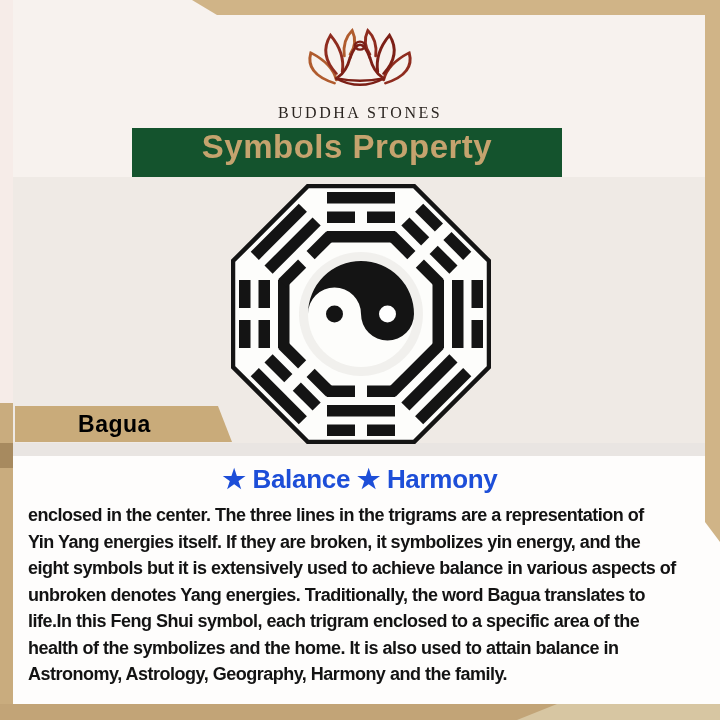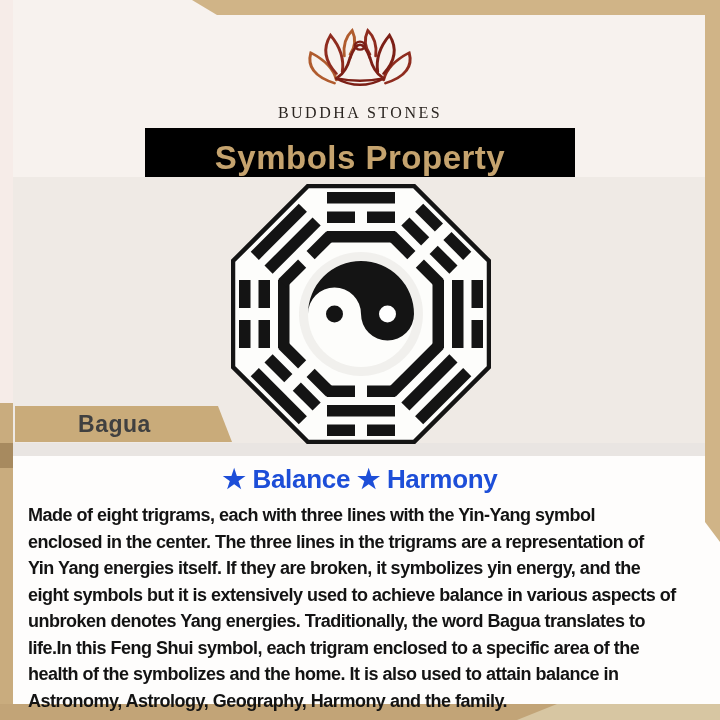--- a/index.html
+++ b/index.html
@@ -28,32 +28,32 @@
   .ls-d{width:13px; height:252px; background:#c9ac7e;}
   .bottom-band{left:0; top:704px; width:720px; height:16px; background:#d7c6a2;}
   .bottom-band-dark{left:0; top:704px; width:720px; height:16px; background:#c2a477;
     clip-path:polygon(0 0,557px 0,517px 100%,0 100%);}
 
   
   .logo-wrap{left:50%; top:24px; transform:translateX(-50%);}
   .brand-name{left:0; top:104px; width:720px; text-align:center;
     font-family:"Liberation Serif", serif; font-size:16px; letter-spacing:2.5px;
     color:#2b2520; font-weight:normal;}
-  .title-band{left:145px; top:128px; width:430px; height:49px; background:#000000;
-    display:flex; align-items:flex-end; justify-content:center;}
+  .title-band{left:132px; top:128px; width:430px; height:49px; background:#14532d;
+    display:flex; align-items:flex-start; justify-content:center;}
   .title-band span{font-size:33px; font-weight:bold; color:#c5a36e; letter-spacing:.5px;}
 
   
   .bagua-wrap{left:231px; top:184px; width:260px; height:260px;}
 
   
   .bagua-banner{left:15px; top:406px; width:217px; height:36px; background:#c9ab7a;
     clip-path:polygon(0 0,203px 0,217px 100%,0 100%);
     display:flex; align-items:center; justify-content:center; padding-right:18px;}
-  .bagua-banner span{color:#404040; font-size:23px; font-weight:bold; letter-spacing:.5px;}
+  .bagua-banner span{color:#000000; font-size:23px; font-weight:bold; letter-spacing:.5px;}
 
   
   .tagline{left:0; top:464px; width:720px; text-align:center;
     font-size:26px; font-weight:bold; color:#1d4ed8; letter-spacing:-.3px;}
   .body-text{left:28px; top:502px; width:690px; color:#131313;
     font-size:18px; font-weight:bold; line-height:26.5px; letter-spacing:-.5px;}
   .body-text .line{white-space:nowrap;}
 </style>
 </head>
 <body>
@@ -168,21 +168,20 @@
     </svg>
   </div>
 
   <div class="abs bagua-banner">
     <span>Bagua</span>
   </div>
 
   <div class="abs tagline">★ Balance ★ Harmony</div>
 
   <div class="abs body-text">
-    <div class="line">Made of eight trigrams, each with three lines with the Yin-Yang symbol</div>
     <div class="line">enclosed in the center. The three lines in the trigrams are a representation of</div>
     <div class="line">Yin Yang energies itself. If they are broken, it symbolizes yin energy, and the</div>
     <div class="line">eight symbols but it is extensively used to achieve balance in various aspects of</div>
     <div class="line">unbroken denotes Yang energies. Traditionally, the word Bagua translates to</div>
     <div class="line">life.In this Feng Shui symbol, each trigram enclosed to a specific area of the</div>
     <div class="line">health of the symbolizes and the home. It is also used to attain balance in</div>
     <div class="line">Astronomy, Astrology, Geography, Harmony and the family.</div>
   </div>
 
 </div>

